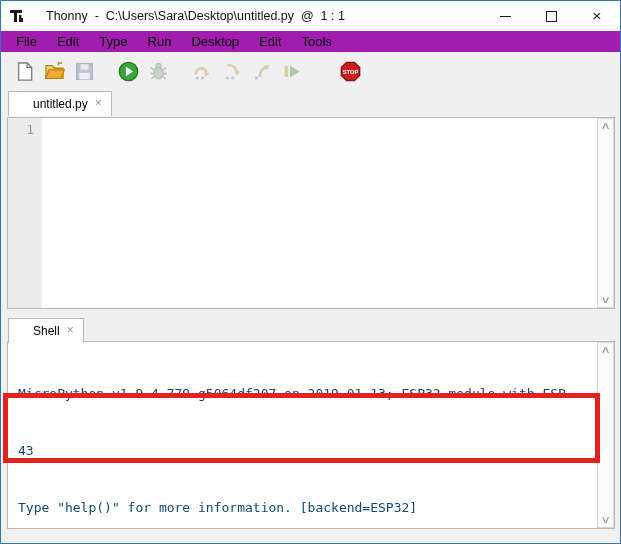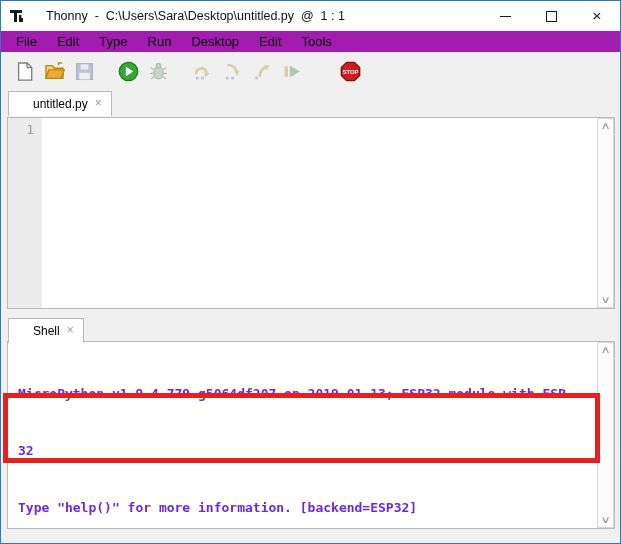--- a/index.html
+++ b/index.html
@@ -44,21 +44,21 @@
     text-align:right; padding:4px 8px 0 0; box-sizing:border-box; }
   .editor-text { flex:1; background:#fff; }
   .vscroll { width:17px; background:#fbfbfb; border:1px solid #d7d7d7; box-sizing:border-box;
     display:flex; flex-direction:column; justify-content:space-between; align-items:center;
     font-size:10px; color:#9a9a9a; padding:2px 0; }
   .vscroll .arr { line-height:1; font-family:"DejaVu Sans", sans-serif; transform:scaleX(1.4); }
   .shell-panel { position:absolute; top:340px; left:6px; width:608px; height:188px;
     background:#fff; border:1px solid #b9b9b9; box-sizing:border-box; display:flex; }
   .shell-text { flex:1; padding:4px 0 0 10px; font-family:"DejaVu Sans Mono", monospace;
     font-size:13px; line-height:19px; white-space:pre; overflow:hidden; }
-  .shell-banner { color:#6d28d9;font-weight:bold; }
+  .shell-banner { color:#0c4a6e; }
   
   .annotation-box { position:absolute; left:2px; top:392px; width:597px; height:70px;
     border:5px solid #e5201d; box-sizing:border-box; z-index:6; pointer-events:none; }
 </style>
 </head>
 <body>
 
 <div class="window">
 
   <div class="titlebar">
@@ -188,21 +188,21 @@
   <div class="shell-tabrow">
     <div class="tab">
       <span>Shell</span>
       <span class="tab-close">×</span>
     </div>
   </div>
 
   <div class="shell-panel">
     <div class="shell-text">
       <div class="shell-banner">MicroPython v1.9.4-779-g5064df207 on 2019-01-13; ESP32 module with ESP</div>
-      <div class="shell-banner">32</div>
+      <div class="shell-banner">43</div>
       <div class="shell-banner">Type "help()" for more information. [backend=ESP32]</div>
       
       
       
     </div>
     <div class="vscroll">
       <span class="arr">∧</span>
       <span class="arr">∨</span>
     </div>
   </div>

